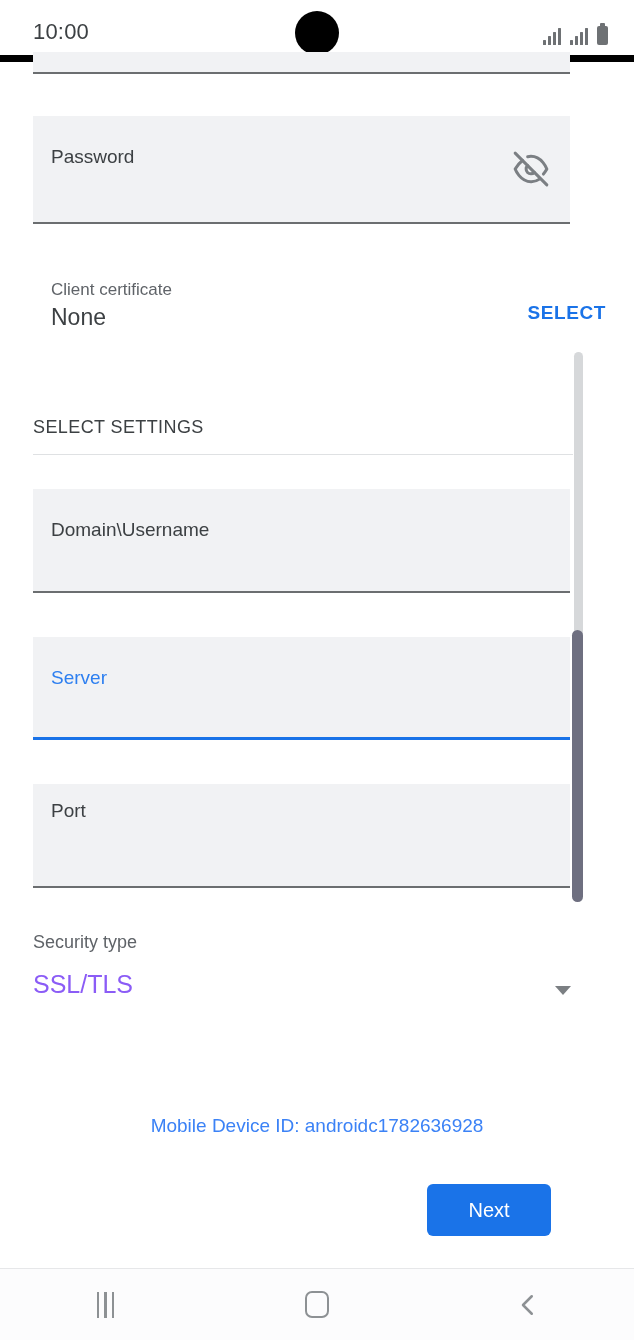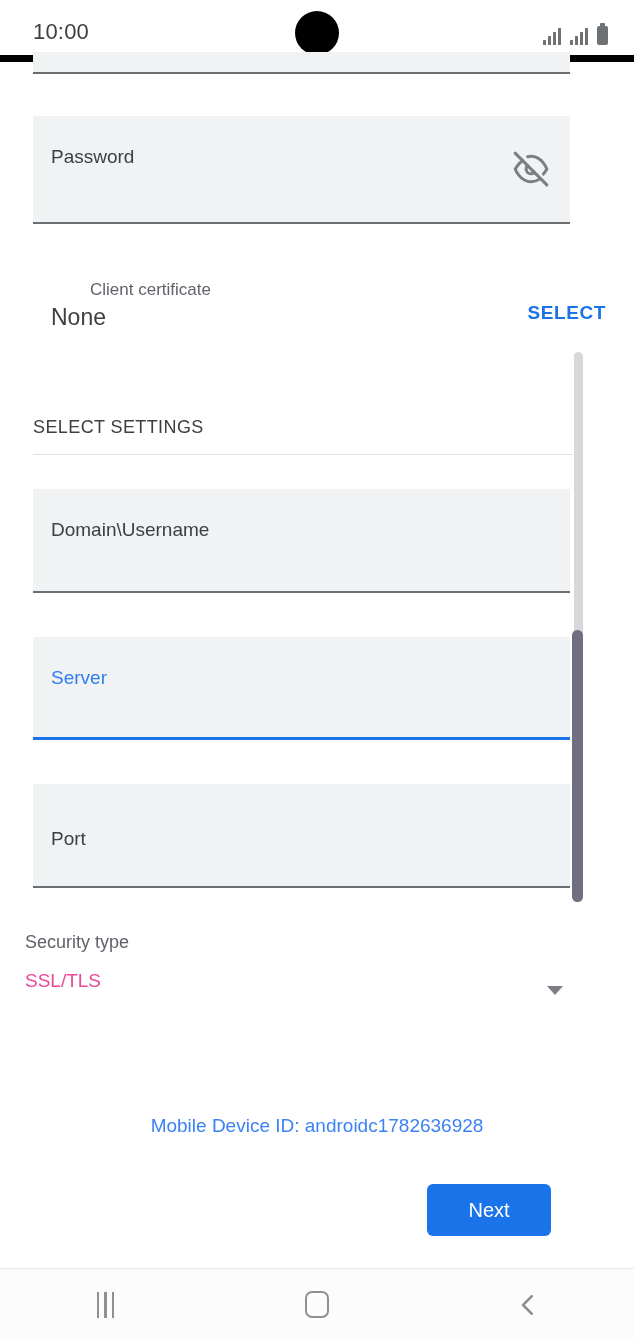--- a/index.html
+++ b/index.html
@@ -136,21 +136,20 @@
   .cert-row {
     position: absolute;
     left: 0; top: 212px;
     width: 634px; height: 96px;
   }
   .cert-label {
     position: absolute;
     left: 51px; top: 6px;
     font-size: 17px;
     color: #5f6368;
-    margin-left: 39px;
   }
   .cert-value {
     position: absolute;
     left: 51px; top: 30px;
     font-size: 23px;
     color: #3c4043;
   }
   .cert-select {
     position: absolute;
     right: 28px; top: 28px;
@@ -187,39 +186,39 @@
   .field-server {
     top: 575px;
     height: 103px;
   }
   .field-server .field-label { top: 30px; }
 
   .field-port {
     top: 722px;
     height: 104px;
   }
-  .field-port .field-label { top: 44px; }
+  .field-port .field-label { top: 16px; }
 
   
   .dropdown {
     position: absolute;
-    left: 23px; top: 870px;
+    left: 31px; top: 870px;
     width: 540px; height: 80px; text-align: right;
   }
   .dropdown-label {
     position: absolute;
     left: 2px; top: 0;
     font-size: 18px;
     color: #5f6368;
   }
   .dropdown-value {
     position: absolute;
     left: 2px; top: 38px;
-    font-size: 19px;
-    color: #ec4899;
+    font-size: 25px;
+    color: #8b5cf6;
   }
   .dropdown-caret {
     position: absolute;
     right: 0; top: 54px;
     width: 0; height: 0;
     border-left: 8px solid transparent;
     border-right: 8px solid transparent;
     border-top: 9px solid #7b7f83;
   }
 

